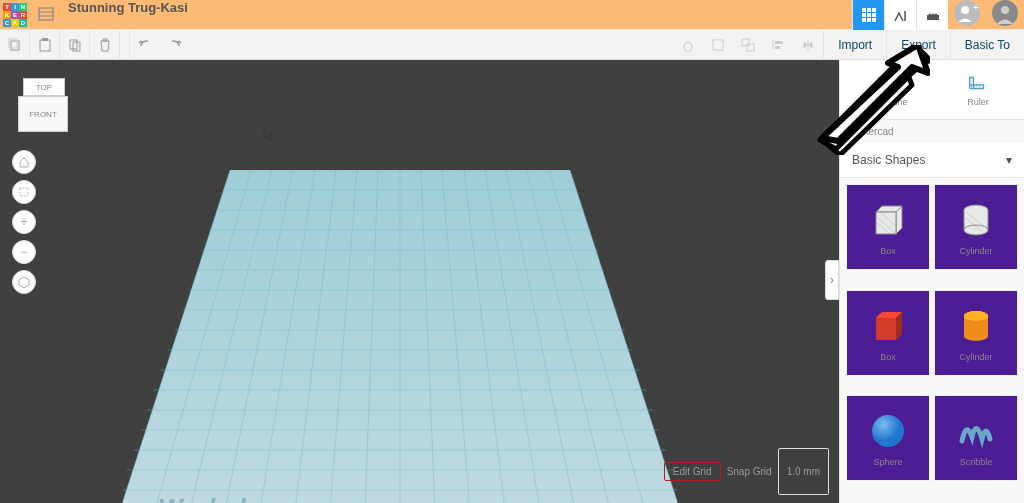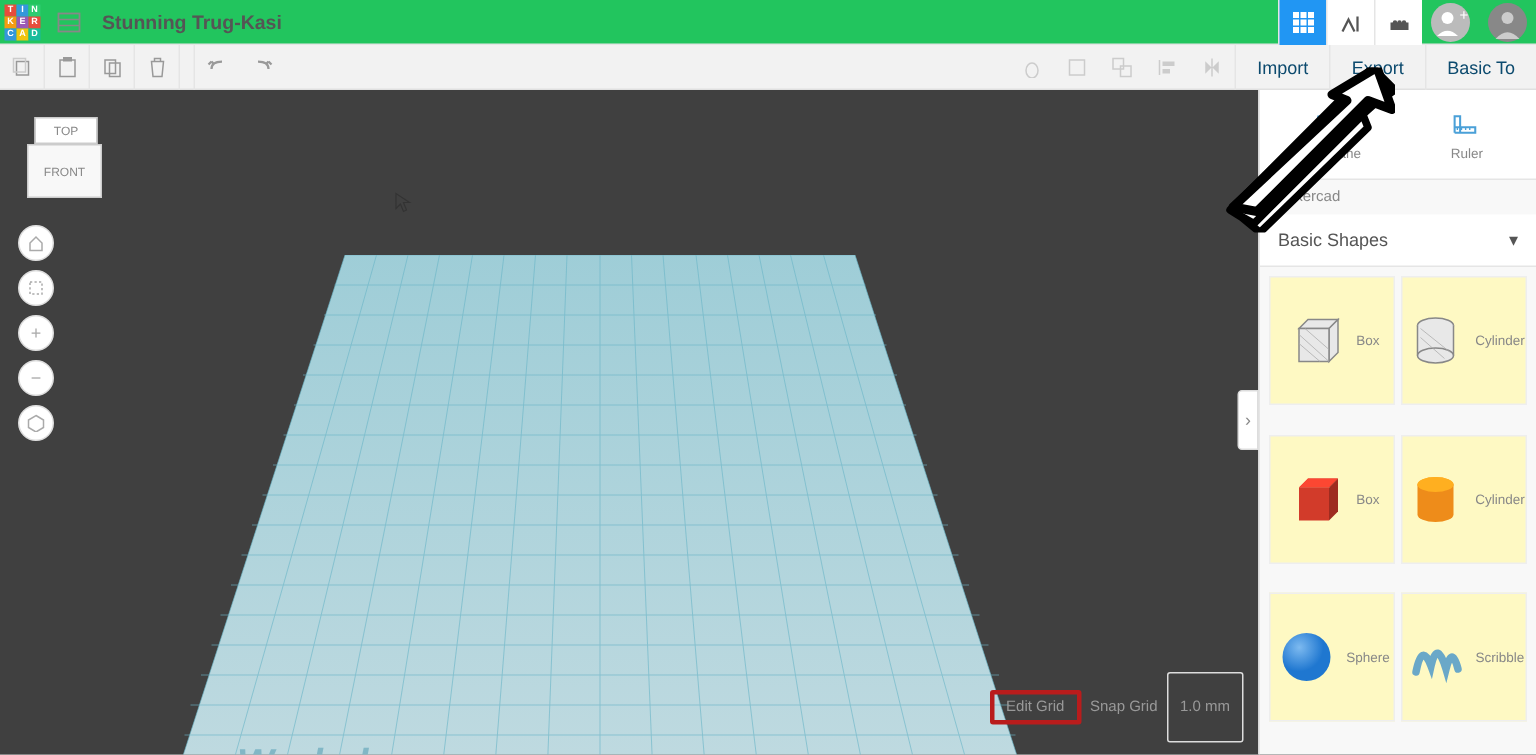--- a/index.html
+++ b/index.html
@@ -1,19 +1,19 @@
 <!DOCTYPE html>
 <html><head>
   <meta charset="utf-8">
   <style>
     * { margin: 0; padding: 0; box-sizing: border-box; }
     body { font-family: Arial, sans-serif; width: 1024px; height: 503px; overflow: hidden; background: #fff; position: relative; }
 
     
-    .header { height: 30px; background: #22c55e; display: flex; align-items: center; border-bottom: 1px solid #e5e5e5; }
+    .header { height: 30px; background: #fdba74; display: flex; border-bottom: 1px solid #e5e5e5; }
     .logo { width: 32px; height: 30px; display: flex; flex-wrap: wrap; padding: 3px; }
     .logo-cell { width: 8px; height: 8px; font-size: 6px; display:flex; align-items:center; justify-content:center; color:#fff; font-weight:bold; }
     .logo-t{background:#e74c3c;} .logo-i{background:#3498db;} .logo-n{background:#2ecc71;}
     .logo-k{background:#f39c12;} .logo-e{background:#9b59b6;} .logo-r{background:#e74c3c;}
     .logo-c{background:#3498db;} .logo-a{background:#f1c40f;} .logo-d{background:#1abc9c;}
     .header-icon { width: 28px; height: 28px; display:flex; align-items:center; justify-content:center; color:#888; }
     .project-title { font-size: 13px; color: #555; margin-left: 8px; font-weight: 600; }
     .header-spacer { flex: 1; }
     .header-btn { width: 32px; height: 30px; display:flex; align-items:center; justify-content:center; background:#fff; border-left:1px solid #e5e5e5; }
     .header-btn.active { background: #2196f3; color:#fff; }
@@ -39,32 +39,32 @@
     .side-controls { position:absolute; top:90px; left:12px; display:flex; flex-direction:column; gap:6px; }
     .side-ctrl { width:24px; height:24px; border:1px solid #ddd; border-radius:50%; display:flex; align-items:center; justify-content:center; font-size:12px; color:#aaa; background:#fff; }
 
     
     .workplane-wrap { position:absolute; top:110px; left:120px; width:560px; height:340px; }
     .workplane { width:100%; height:100%; }
     .workplane-label { position:absolute; bottom:-14px; left:38px; font-size:26px; font-weight:bold; font-style:italic; color:#7cb3c4; opacity:0.9; }
 
     
     .snapgrid { position:absolute; bottom:8px; right:195px; display:flex; align-items:center; gap:6px; font-size:10px; color:#999; }
-    .snapgrid .edit { padding:3px 8px; border:3px solid #b91c1c; border-radius:2px; }
+    .snapgrid .edit { padding:3px 8px; border:1px solid #b91c1c; border-radius:2px; }
     .snapgrid .value { padding:17px 8px; border:1px solid #ddd; border-radius:2px; }
 
     
     .right-panel { position:absolute; top:60px; right:0; width:185px; bottom:0; background:#f8f8f8; border-left:1px solid #e5e5e5; display:flex; flex-direction:column; }
     .rp-tools { display:flex; height:60px; background:#fff; border-bottom:1px solid #e5e5e5; }
     .rp-tool { flex:1; display:flex; flex-direction:column; align-items:center; justify-content:center; font-size:9px; color:#888; gap:3px; }
     .rp-tool svg { width:22px; height:22px;}
     .rp-category { padding:10px 12px; font-size:12px; color:#555; background:#fff; display:flex; justify-content:space-between; align-items:center; border-bottom:1px solid #e5e5e5; }
     .rp-drawer { font-size:10px; color:#888; padding:6px 10px; background:#f8f8f8; }
     .shapes-grid { display:grid; grid-template-columns:1fr 1fr; gap:4px; padding:6px; overflow-y:auto; flex:1;}
-    .shape-cell { background:#fef9c3; border:1px solid #eee; height:86px; display:flex; flex-direction:row; align-items:center; justify-content:center; font-size:9px; color:#888; gap:4px;}
+    .shape-cell { background:#4c1d95; border:1px solid #eee; height:86px; display:flex; flex-direction:column; align-items:center; justify-content:center; font-size:9px; color:#888; gap:4px;}
     .shape-cell .thumb { width:44px; height:44px; display:flex; align-items:center; justify-content:center;}
 
     .panel-handle { position:absolute; right:185px; top:260px; width:14px; height:40px; background:#fff; border:1px solid #ddd; border-radius:3px 0 0 3px; display:flex; align-items:center; justify-content:center; font-size:12px; color:#888;}
 
     
     .annotation-arrow { position:absolute; top:45px; left:800px; width:130px; height:100px; pointer-events:none; }
 
     .cursor-arrow { position:absolute; top:68px; left:263px; font-size:12px; color:#333;}
   </style>
 </head>

